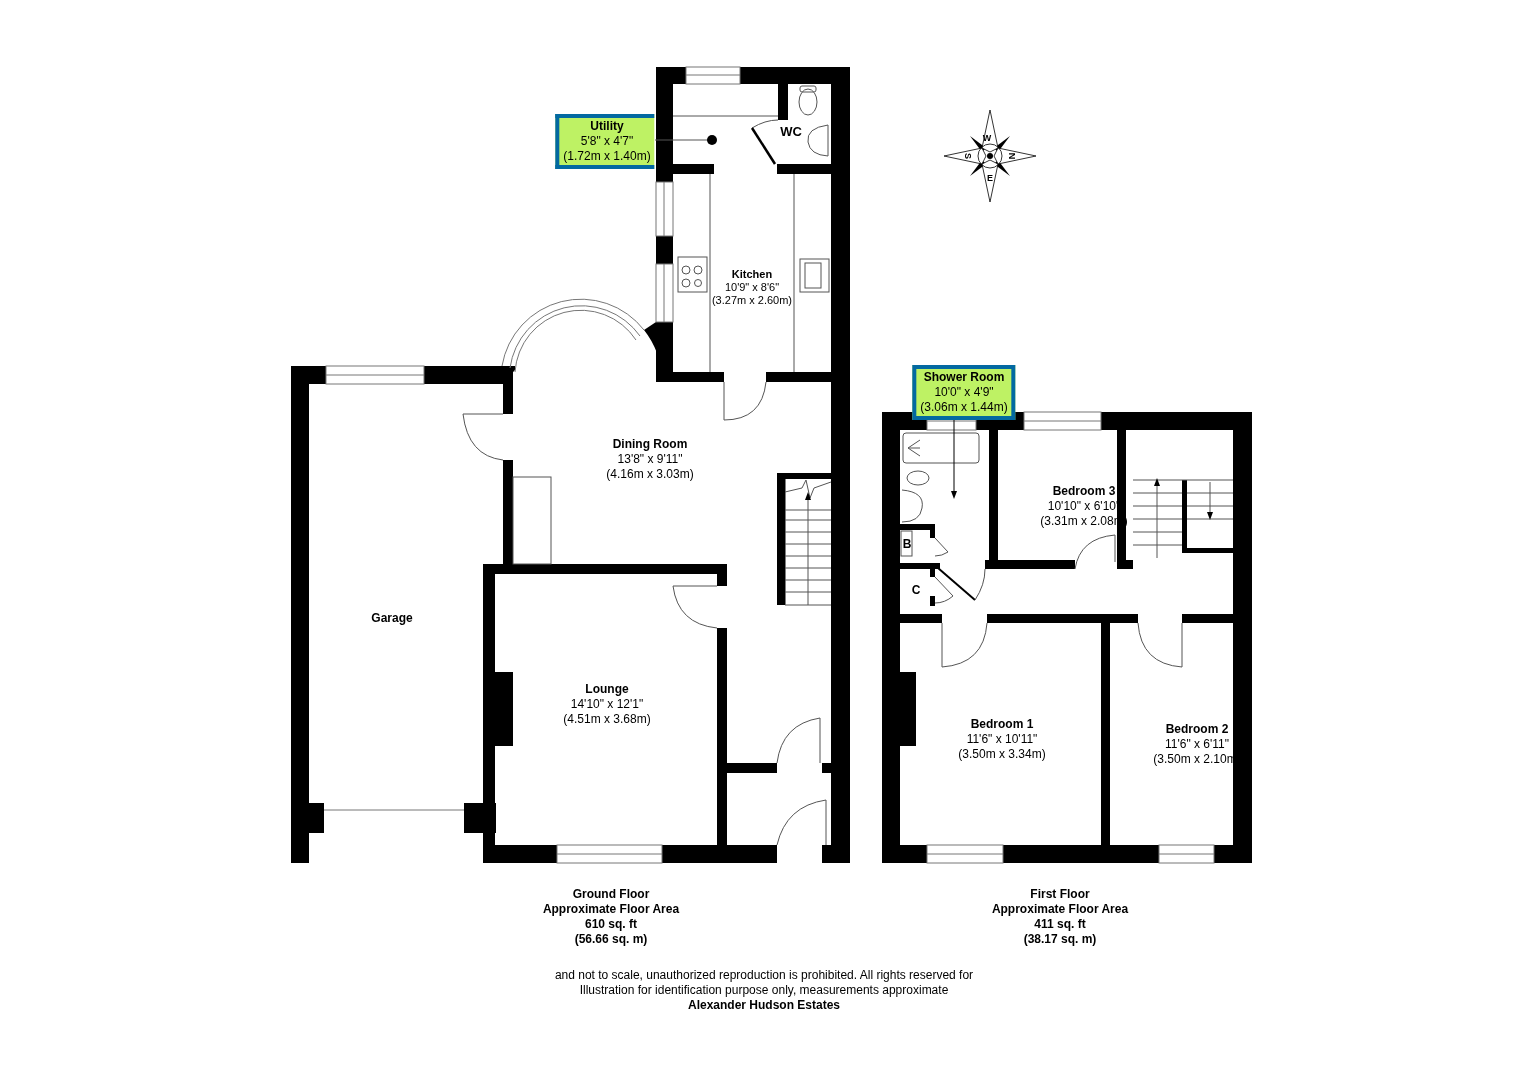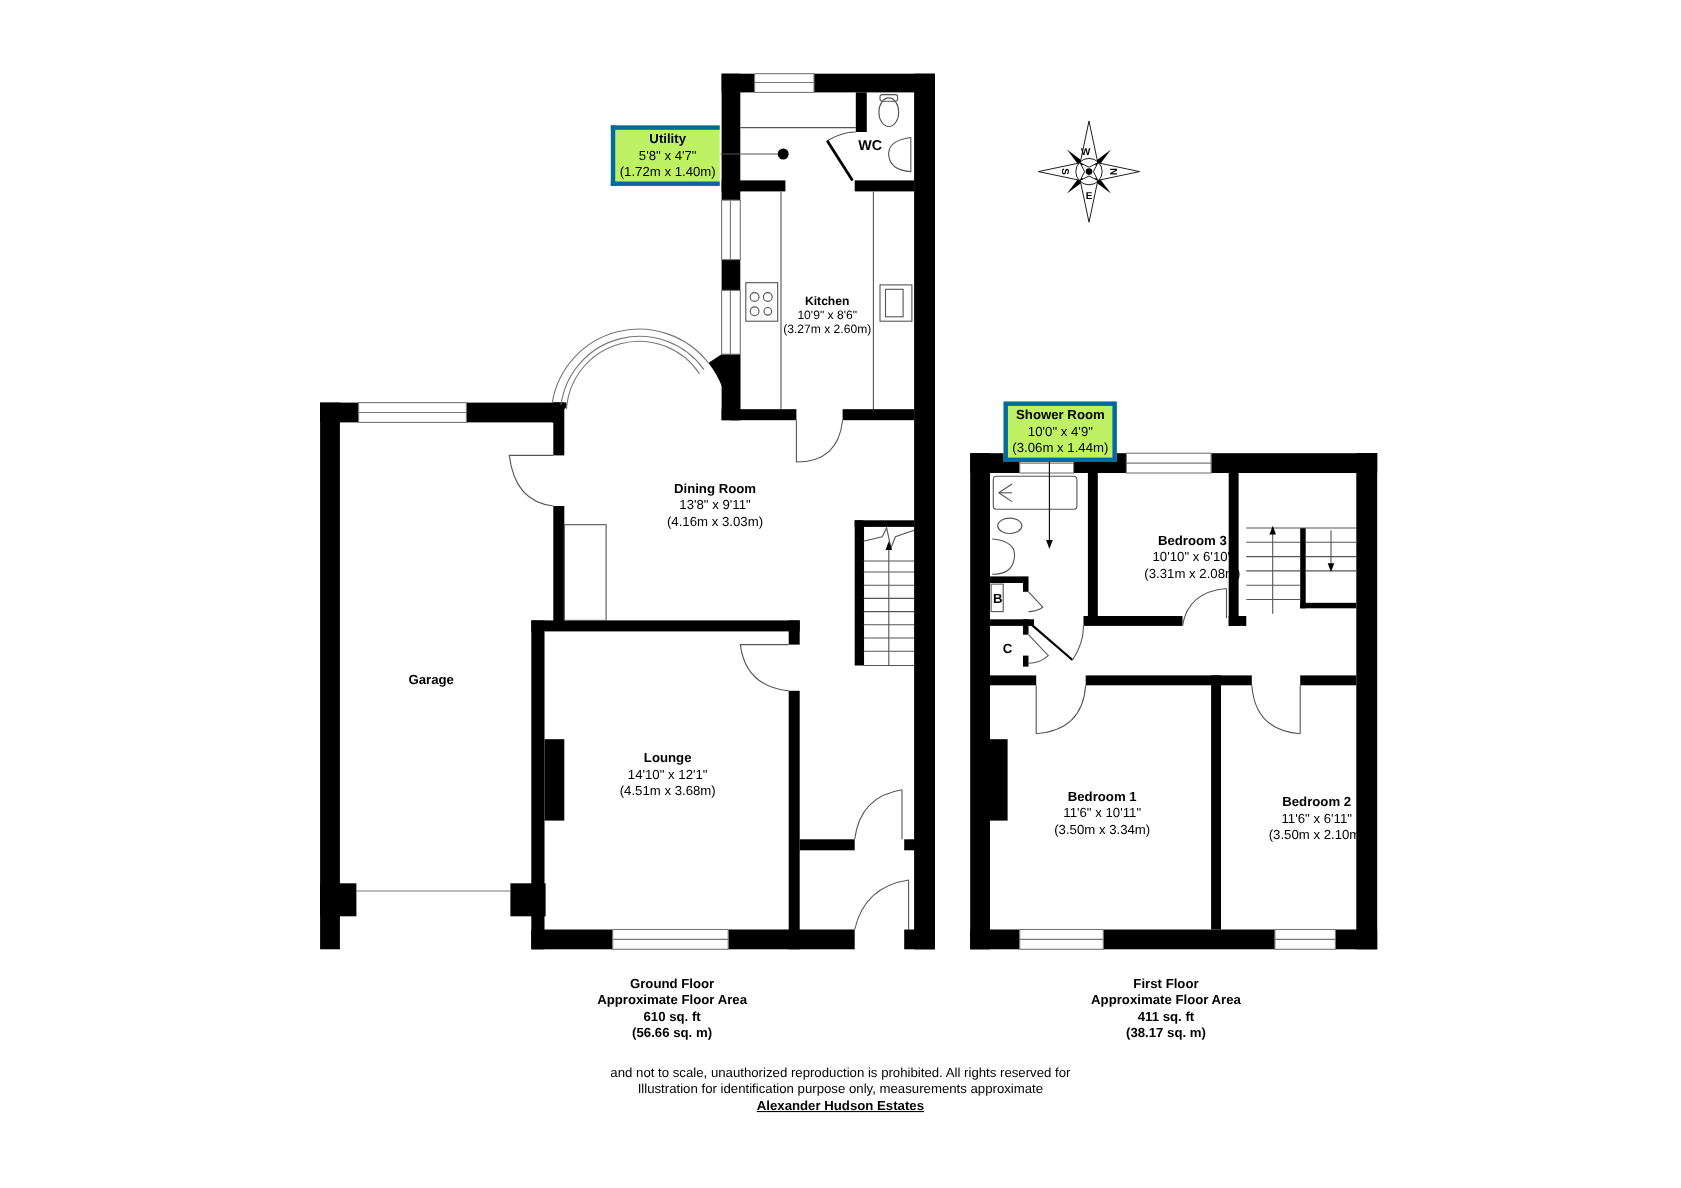--- a/index.html
+++ b/index.html
@@ -7,21 +7,21 @@
   #plan { position:absolute; left:0; top:0; }
   .lbl { position:absolute; text-align:center; font-size:12px; line-height:15px; transform:translateX(-50%); white-space:nowrap; }
   .lbl .nm { font-weight:bold; display:block; }
   .lbl span { display:block; }
   .boxed { border:4px solid #0369a1; background:#bef264; padding:1px 4px; }
   .floor-caption { position:absolute; text-align:center; font-weight:bold; font-size:12px; line-height:15px; transform:translateX(-50%); white-space:nowrap; }
   .floor-caption span { display:block; }
   .footer { position:absolute; left:764px; top:968px; transform:translateX(-50%); text-align:center; white-space:nowrap; }
   .footer .gross { font-weight:bold; font-size:16px; line-height:20px; display:block; }
   .footer .disc { font-size:12px; line-height:15px; display:block; }
-  .footer .agent { font-weight:bold; font-size:12px; line-height:15px; display:block;text-decoration:underline; }
+  .footer .agent { font-weight:bold; font-size:12px; line-height:15px; display:block; }
   .compass-letter { font-family:"Liberation Sans", sans-serif; font-weight:bold; font-size:9px; }
 </style>
 </head>
 <body>
 
 <svg id="plan" width="1528" height="1080" viewBox="0 0 1528 1080" xmlns="http://www.w3.org/2000/svg">
 
   <g fill="#000">
 
     <rect x="656" y="67" width="17" height="115"></rect>

